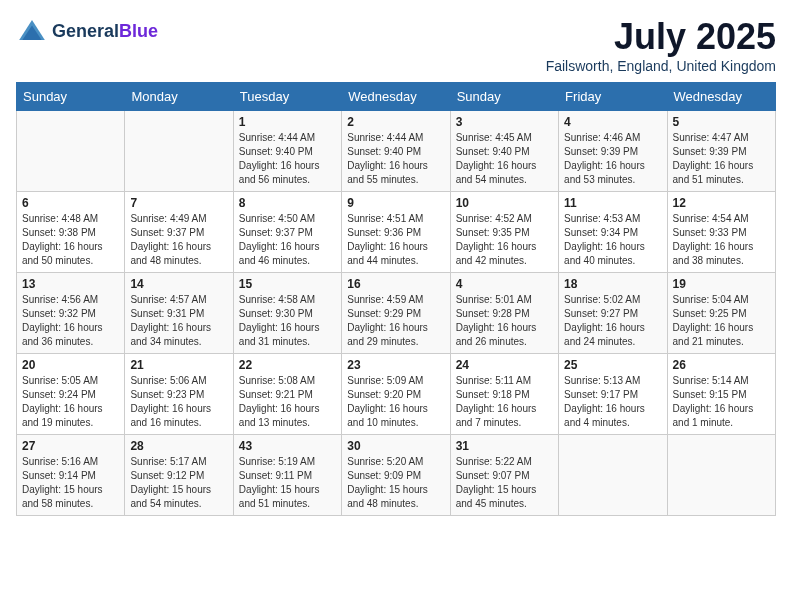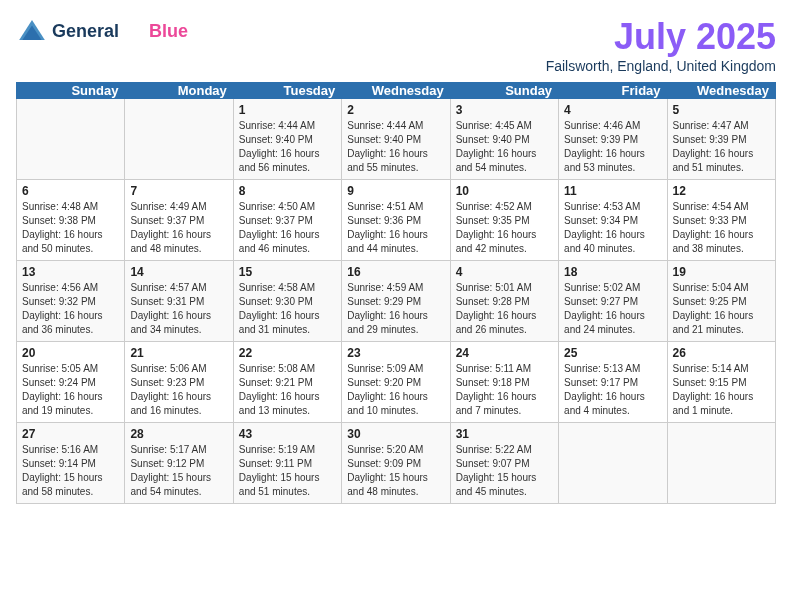--- a/index.html
+++ b/index.html
@@ -21,52 +21,51 @@
       align-items: center;
       gap: 4px;
     }
     .logo-text {
       font-size: 18px;
       font-weight: bold;
       color: #1a3a5c;
       line-height: 1.1;
     }
     .logo-text span {
-      color: #ec4899;
-      padding-left: 30px;
+      color: #6d28d9;
     }
     .logo-icon {
       width: 32px;
       height: 32px;
     }
     .title-block {
       text-align: right;
     }
     .month-title {
       font-size: 36px;
       font-weight: bold;
-      color: #8b5cf6;
+      color: #0f172a;
     }
     .subtitle {
       font-size: 14px;
       color: #1a3a5c;
       margin-left: 20px;
     }
     table {
       width: 100%;
       border-collapse: collapse;
       font-size: 11px;
     }
     thead tr th {
       background-color: #2c6fad;
       color: #fff;
-      text-align: right;
-      padding: 0 6px;
+      text-align: left;
+      padding: 6px 6px;
       font-size: 13px;
-      font-weight: bold;
+      font-weight: normal;
       border: 1px solid #2c6fad;
     }
     tbody tr td {
       border: 1px solid #ccc;
       vertical-align: top;
       padding: 4px 5px;
       min-height: 70px;
       width: 108px;
       background: #fff;
     }

